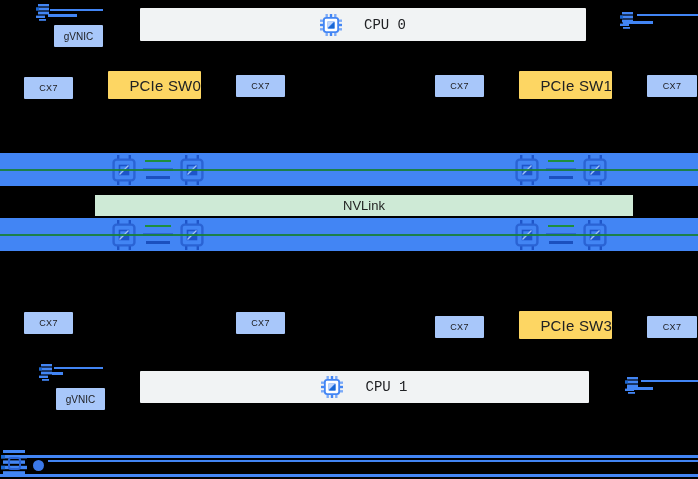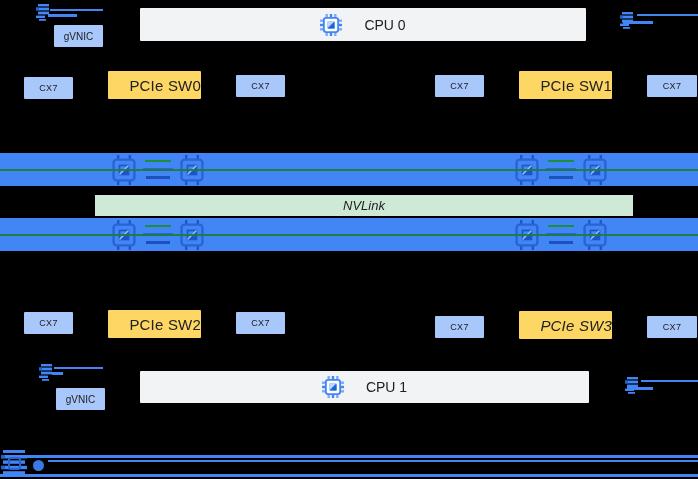--- a/index.html
+++ b/index.html
@@ -6,30 +6,30 @@
   .canvas{
     position:relative;width:698px;height:479px;background:#000000;
     font-family:"Liberation Sans",sans-serif;overflow:hidden;color:#202124;
   }
   .abs{position:absolute;}
   .box{position:absolute;display:flex;align-items:center;justify-content:center;
        color:#202124;box-sizing:border-box;border-radius:1px;}
   .cx7{background:#A8C7FA;font-size:9px;font-weight:500;letter-spacing:.4px;}
   .gvnic{background:#A8C7FA;font-size:10px;}
   .pcie{background:#FDD663;font-size:15px;font-weight:500;letter-spacing:.2px;justify-content:flex-end;}
-  .cpu{background:#F1F3F4;font-size:14px;gap:22px;}
+  .cpu{background:#F1F3F4;font-size:14px;gap:22px;font-family:Liberation Mono, monospace;}
   .bluebar{position:absolute;left:0;width:698px;height:33px;background:#4285F4;}
   .greenline{position:absolute;left:0;width:698px;height:2px;background:#188038;opacity:.9;}
   .cluster{position:absolute;top:1px;height:31px;display:flex;align-items:center;gap:7px;}
   .dashblock{position:relative;width:30px;height:26px;}
   .dashblock .d1{position:absolute;left:2px;top:3px;width:26px;height:2px;background:#1E8E3E;}
   .dashblock .d2{position:absolute;left:0;top:11px;width:30px;height:3px;background:#2E66D9;}
   .dashblock .d3{position:absolute;left:3px;top:19px;width:24px;height:3px;background:#1B50BE;}
   .nvlink{position:absolute;background:#CEEAD6;display:flex;align-items:center;
-          justify-content:center;font-size:13px;color:#1f1f1f;font-style:italic;}
+          justify-content:center;font-size:13px;color:#1f1f1f;}
   .hline{position:absolute;background:#4285F4;}
   .portdot{position:absolute;width:11px;height:11px;border-radius:50%;background:#3B78E7;}
 </style>
 </head>
 <body>
 
 <div class="canvas">
 
   <div class="abs" style="left:36px;top:4px;">
     <svg width="15" height="17" viewBox="0 0 15 17">
@@ -254,30 +254,27 @@
           <path d="M7.5 19.5 L16.5 10.5" stroke="#9EC2F7" stroke-width="1.2"></path>
         </svg>
       </span>
     </div>
     <div class="greenline" style="top:16px;"></div>
   </div>
 
   <div class="box cx7" style="left:24px;top:312px;width:49px;height:22px;">
     <span>CX7</span>
   </div>
-  <div class="box pcie" style="left:108px;top:310px;width:93px;height:28px;">
-    <span>PCIe SW2</span>
-  </div>
   <div class="box cx7" style="left:236px;top:312px;width:49px;height:22px;">
     <span>CX7</span>
   </div>
   <div class="box cx7" style="left:435px;top:316px;width:49px;height:22px;">
     <span>CX7</span>
   </div>
-  <div class="box pcie" style="left:519px;top:311px;width:93px;height:28px;font-style:italic;">
+  <div class="box pcie" style="left:519px;top:311px;width:93px;height:28px;">
     <span>PCIe SW3</span>
   </div>
   <div class="box cx7" style="left:647px;top:316px;width:50px;height:22px;">
     <span>CX7</span>
   </div>
 
   <div class="abs" style="left:39px;top:364px;">
     <svg width="15" height="17" viewBox="0 0 15 17">
       <rect x="2" y="0" width="11" height="2.4" fill="#4285F4"></rect>
       <rect x="0" y="3.6" width="13" height="2.8" fill="#4285F4"></rect>

